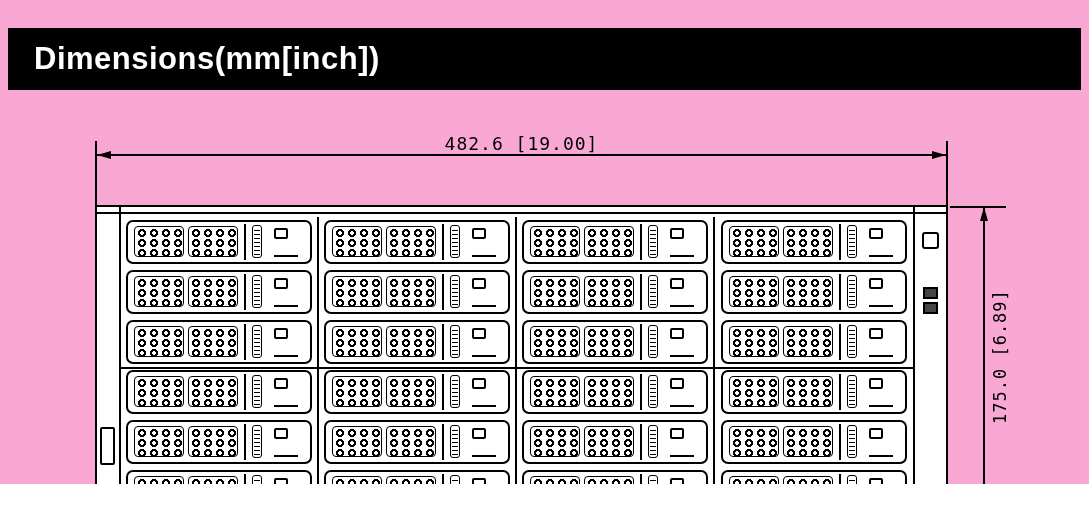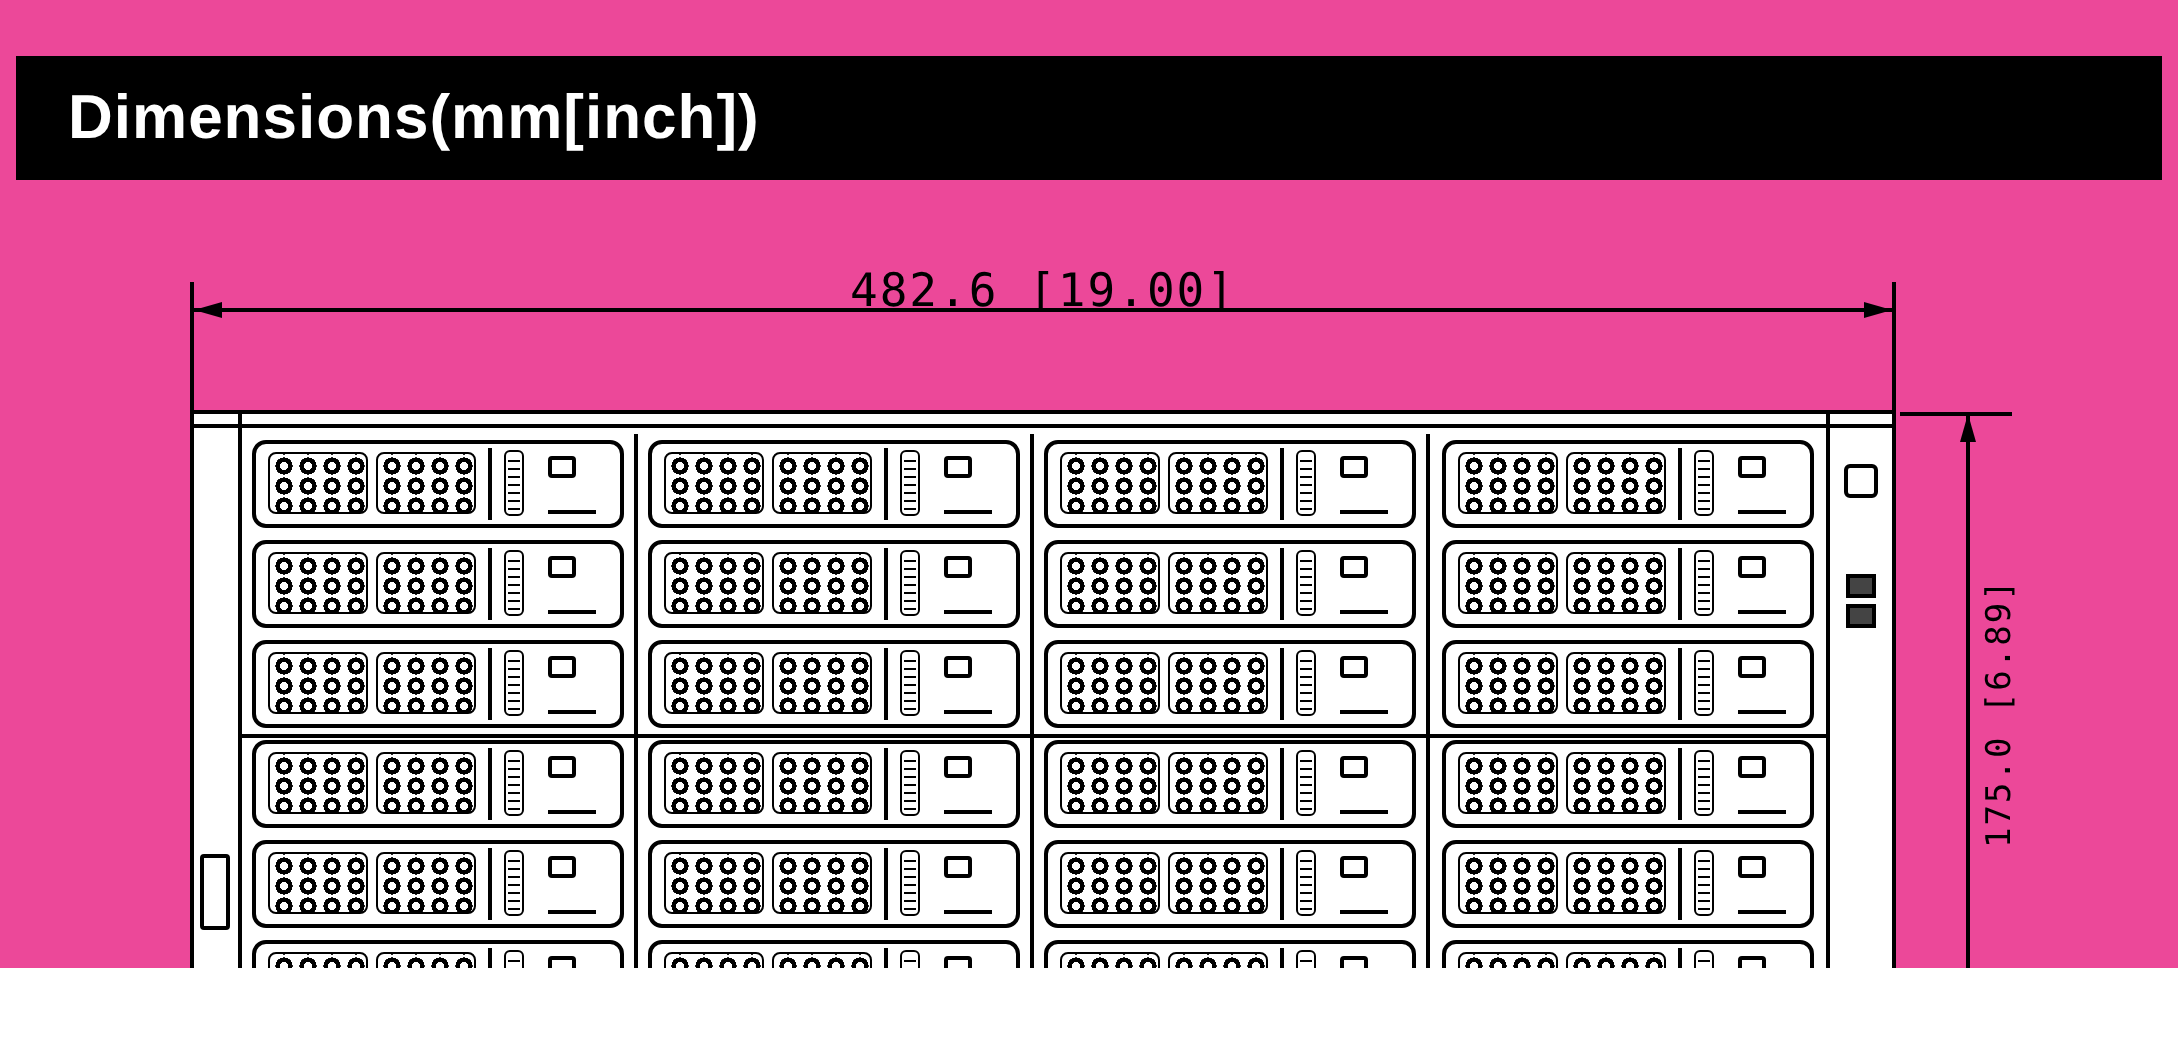--- a/index.html
+++ b/index.html
@@ -1,35 +1,35 @@
 <!DOCTYPE html>
 <html><head>
 <meta charset="utf-8">
 <style>
   * { margin:0; padding:0; box-sizing:border-box; }
   html,body { background:#fff; }
   body {
     width:1089px; height:532px;
     font-family:"Liberation Sans", sans-serif;
   }
-  .page { position:relative; width:1089px; height:484px; background:#ec4899; overflow:hidden; }
+  .page { position:relative; width:1089px; height:484px; background:#f9a8d4; overflow:hidden; }
 
   
   .title-bar {
     position:absolute; left:8px; top:28px; width:1073px; height:62px;
     background:#000; color:#fff;
     display:flex; align-items:center; padding-left:26px;
     font-weight:bold; font-size:31px; letter-spacing:0.5px;
   }
 
   
   .dim-label-top {
     position:absolute; left:96px; top:133px; width:851px;
     text-align:center; font-family:"DejaVu Sans Mono", monospace;
-    font-size:23px; letter-spacing:1px; color:#000;
+    font-size:18px; letter-spacing:1px; color:#000;
   }
   .dim-h-line { position:absolute; left:96px; top:154px; width:851px; height:2px; background:#000; }
   .witness-left  { position:absolute; left:95px;  top:141px; width:2px; height:66px; background:#000; }
   .witness-right { position:absolute; left:946px; top:141px; width:2px; height:66px; background:#000; }
   .arrow { position:absolute; width:0; height:0; }
   .arrow-left  { left:97px;  top:151px; border-top:4px solid transparent; border-bottom:4px solid transparent; border-right:14px solid #000; }
   .arrow-right { left:932px; top:151px; border-top:4px solid transparent; border-bottom:4px solid transparent; border-left:14px solid #000; }
 
   .dim-v-line { position:absolute; left:983px; top:207px; width:2px; height:325px; background:#000; }
   .witness-top-right { position:absolute; left:950px; top:206px; width:56px; height:2px; background:#000; }

